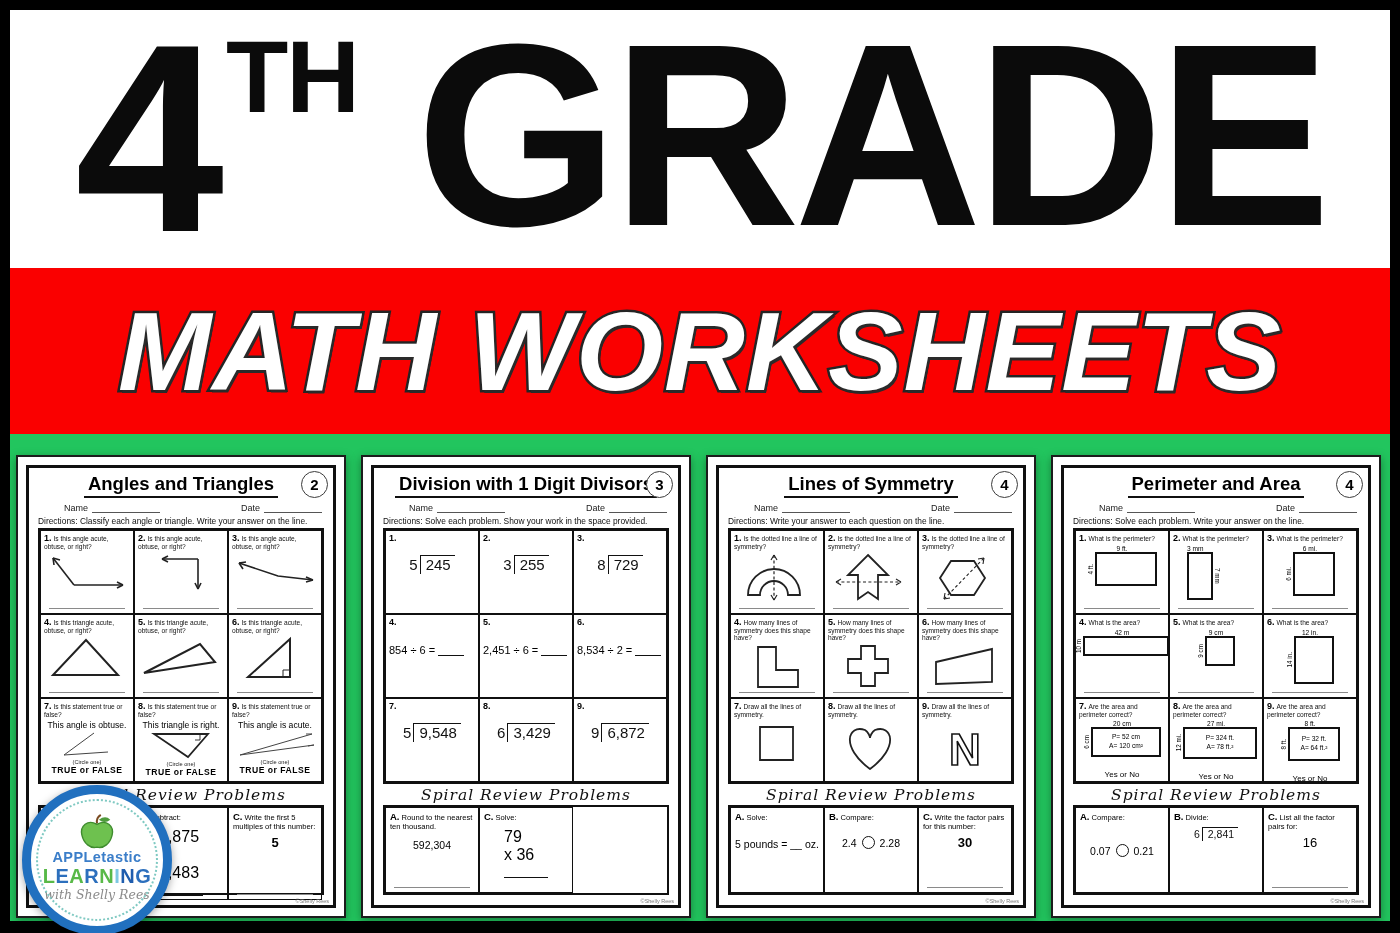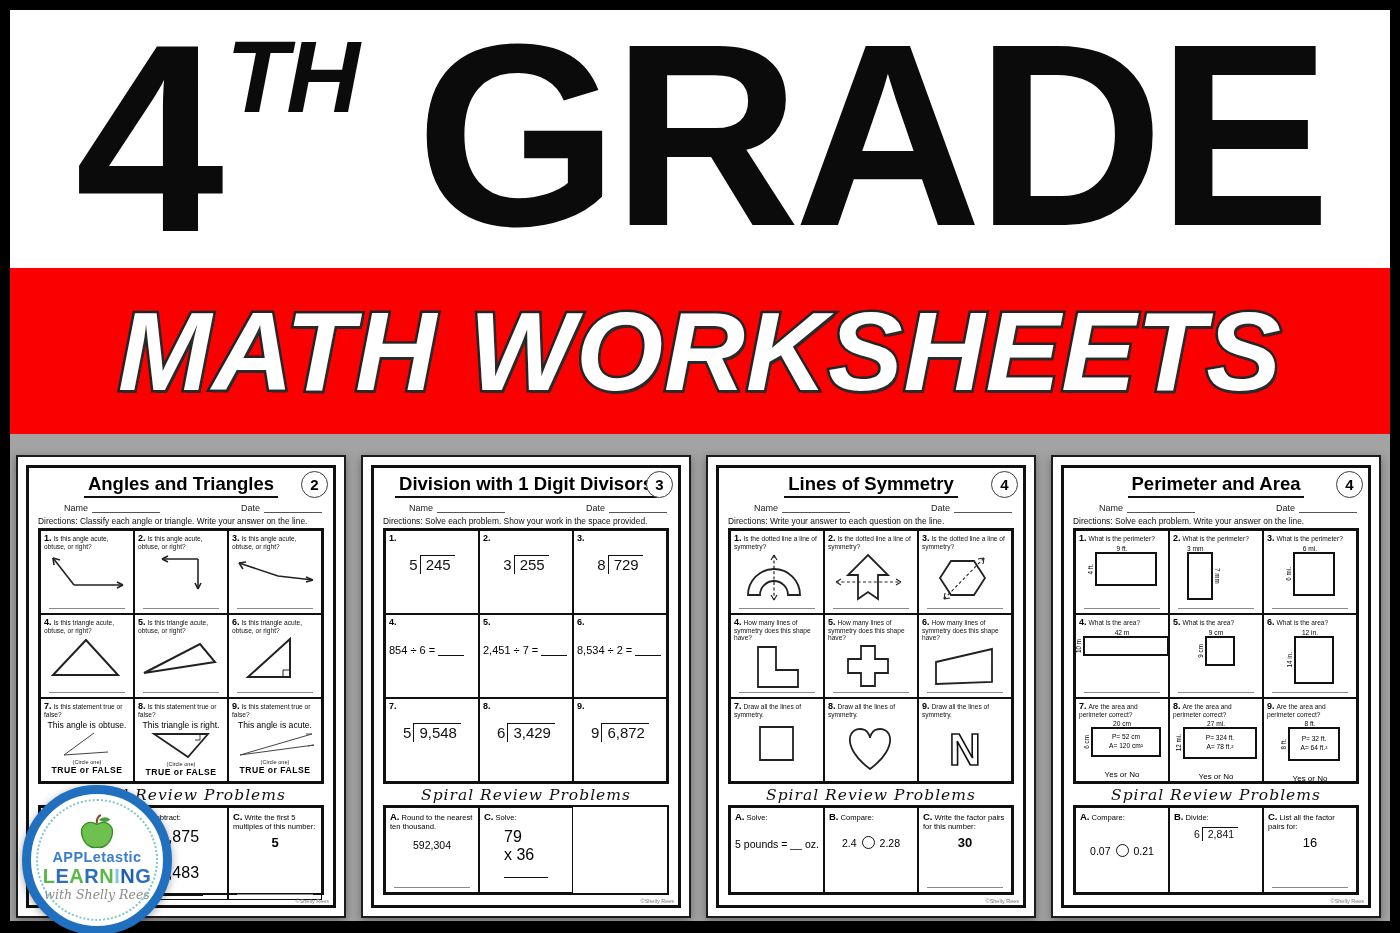--- a/index.html
+++ b/index.html
@@ -6,32 +6,32 @@
   html,body { width:1400px; height:933px; }
   body { font-family:"Liberation Sans", sans-serif; background:#000; }
   .stage { position:relative; width:1400px; height:933px; background:#000; overflow:hidden; }
   .inner { position:absolute; left:10px; top:10px; width:1380px; height:911px; background:#fff; }
 
   
   .top-band { position:absolute; left:0; top:0; width:100%; height:258px; background:#fff;
               display:flex; align-items:center; justify-content:center; }
   .grade-title { display:flex; align-items:flex-start; color:#0b0b0b; font-weight:bold; line-height:0.78; }
   .grade-4 { font-size:268px; letter-spacing:-6px; }
-  .grade-th { font-size:102px; line-height:0.82; margin:2px 20px 0 8px; letter-spacing:-2px;font-style:italic; }
+  .grade-th { font-size:102px; line-height:0.82; margin:2px 20px 0 8px; letter-spacing:-2px; }
   .grade-word { font-size:260px; letter-spacing:-6px; margin-left:38px; }
 
   
   .red-band { position:absolute; left:0; top:258px; width:100%; height:166px;
               display:flex; align-items:center; justify-content:center; }
   .banner-text { font-size:112px; font-weight:bold; color:#fff; letter-spacing:1px;
                  -webkit-text-stroke:5px #242424; paint-order:stroke fill;
                  text-shadow:2px 3px 0 #2a2a2a; white-space:nowrap;font-style:italic; }
 
   
-  .sheet-band { position:absolute; left:0; top:424px; width:100%; height:487px; background:#a3a3a3; }
+  .sheet-band { position:absolute; left:0; top:424px; width:100%; height:487px; background:#22c55e; }
 
   .ws { position:absolute; top:21px; width:330px; height:463px; background:#fff;
         border:2px solid #1c1c1c; box-shadow:0 3px 9px rgba(0,0,0,.35); padding:8px; }
   .ws1 { left:6px; } .ws2 { left:351px; } .ws3 { left:696px; } .ws4 { left:1041px; }
 
   .frame { border:3px solid #101010; width:100%; height:100%; position:relative;
            padding:5px 9px 10px 9px; display:flex; flex-direction:column; }
   .ws-title-row { position:relative; text-align:center; flex:0 0 auto; }
   .ws-title { display:inline-block; font-weight:bold; font-size:18.5px; letter-spacing:0px;
               border-bottom:2.5px solid #101010; padding:0 4px 1px 4px; white-space:nowrap; }
@@ -282,21 +282,21 @@
             <div class="cell">
               <span class="qnum">3.</span>
               <div class="divprob"><span>8</span><span class="dvd">729</span></div>
             </div>
             <div class="cell">
               <span class="qnum">4.</span>
               <div class="eq"><span>854 ÷ 6 =</span> <span class="blank"></span></div>
             </div>
             <div class="cell">
               <span class="qnum">5.</span>
-              <div class="eq"><span>2,451 ÷ 7 =</span> <span class="blank"></span></div>
+              <div class="eq"><span>2,451 ÷ 6 =</span> <span class="blank"></span></div>
             </div>
             <div class="cell">
               <span class="qnum">6.</span>
               <div class="eq"><span>8,534 ÷ 2 =</span> <span class="blank"></span></div>
             </div>
             <div class="cell">
               <span class="qnum">7.</span>
               <div class="divprob"><span>5</span><span class="dvd">9,548</span></div>
             </div>
             <div class="cell">

